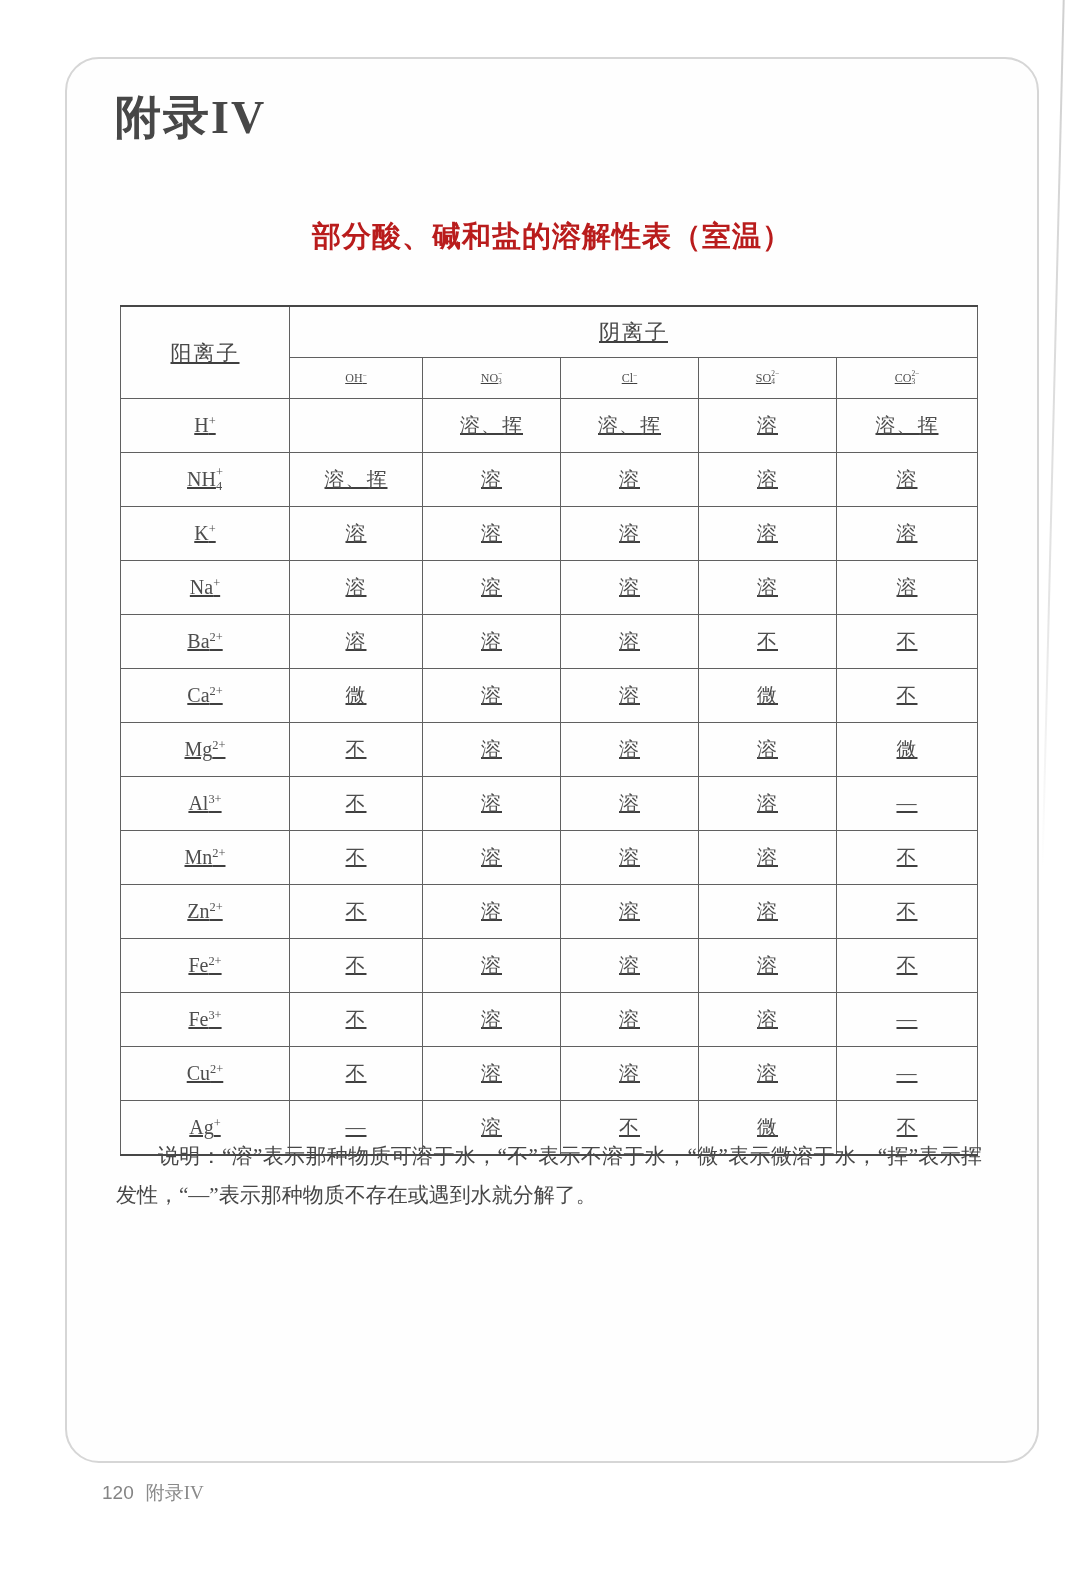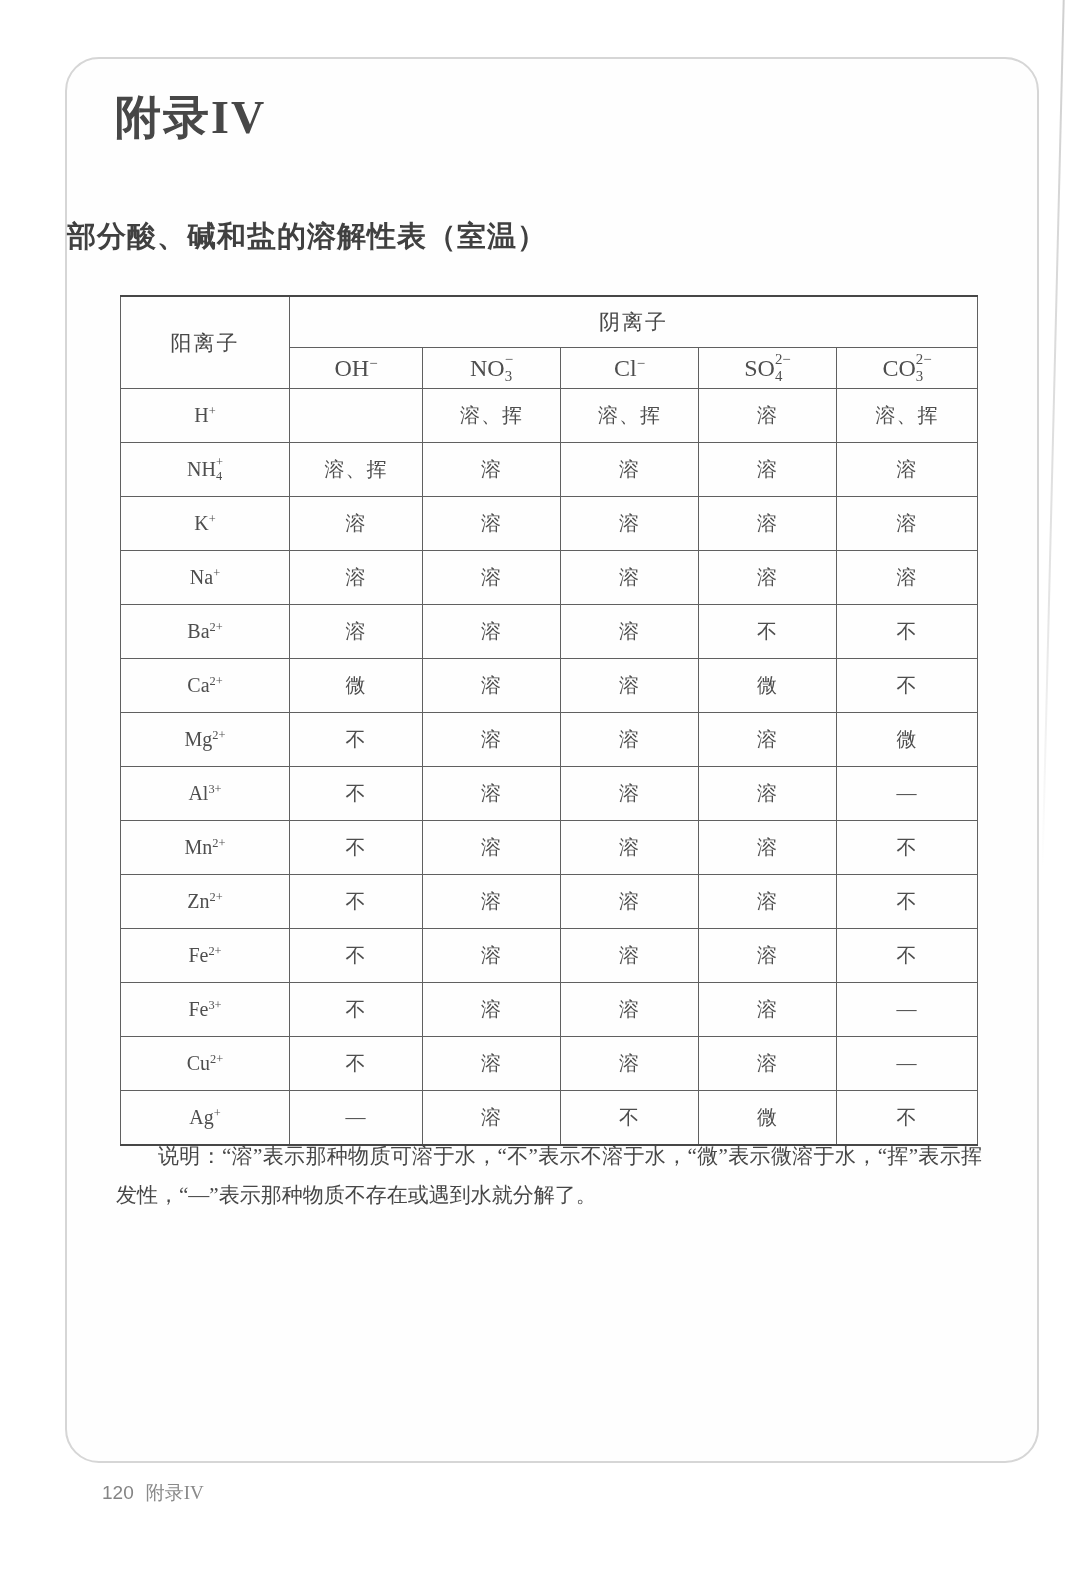--- a/index.html
+++ b/index.html
@@ -18,37 +18,38 @@
     position:absolute;left:1063px;top:-12px;width:2px;height:880px;
     background:linear-gradient(#cfcfcf,#e4e4e4 70%,rgba(228,228,228,0));
     transform:rotate(1.4deg);transform-origin:top center;
   }
   .appendix-heading{
     position:absolute;left:48px;top:28px;margin:0;
     font-size:46px;font-weight:bold;color:#474747;letter-spacing:2px;
   }
   .table-title{
     position:absolute;left:0;top:158px;width:100%;margin:0;
-    font-size:29px;font-weight:bold;color:#404040;
+    text-align:center;font-size:29px;font-weight:bold;color:#b91c1c;
     letter-spacing:1px;
   }
   table.solubility{
-    position:absolute;left:53px;top:236px;width:857px;
+    position:absolute;left:53px;top:246px;width:857px;
     border-collapse:collapse;table-layout:fixed;
     border:1px solid #606060;
     border-top:2px solid #474747;
     border-bottom:2px solid #474747;
+    text-decoration:underline;
   }
   table.solubility th,table.solubility td{
     border:1px solid #606060;
     font-weight:normal;text-align:center;vertical-align:middle;
     color:#4e4e4e;padding:0;
   }
   tr.hdr-1 th{height:50px;font-size:21px;letter-spacing:2px;color:#474747;}
-  tr.hdr-2 th{height:40px;font-size:24px;}
+  tr.hdr-2 th{height:40px;font-size:12px;}
   tbody th{height:53px;font-size:20px;}
   tbody td{height:53px;font-size:20px;color:#555555;letter-spacing:1px;}
   
   .ion{white-space:nowrap;}
   .ion sup{font-size:0.62em;vertical-align:0.55em;line-height:1;}
   .ion .stack{
     display:inline-block;font-size:0.62em;line-height:1.12;
     vertical-align:-0.32em;text-align:left;
   }
   .ion .stack .s-sup,.ion .stack .s-sub{display:block;}

